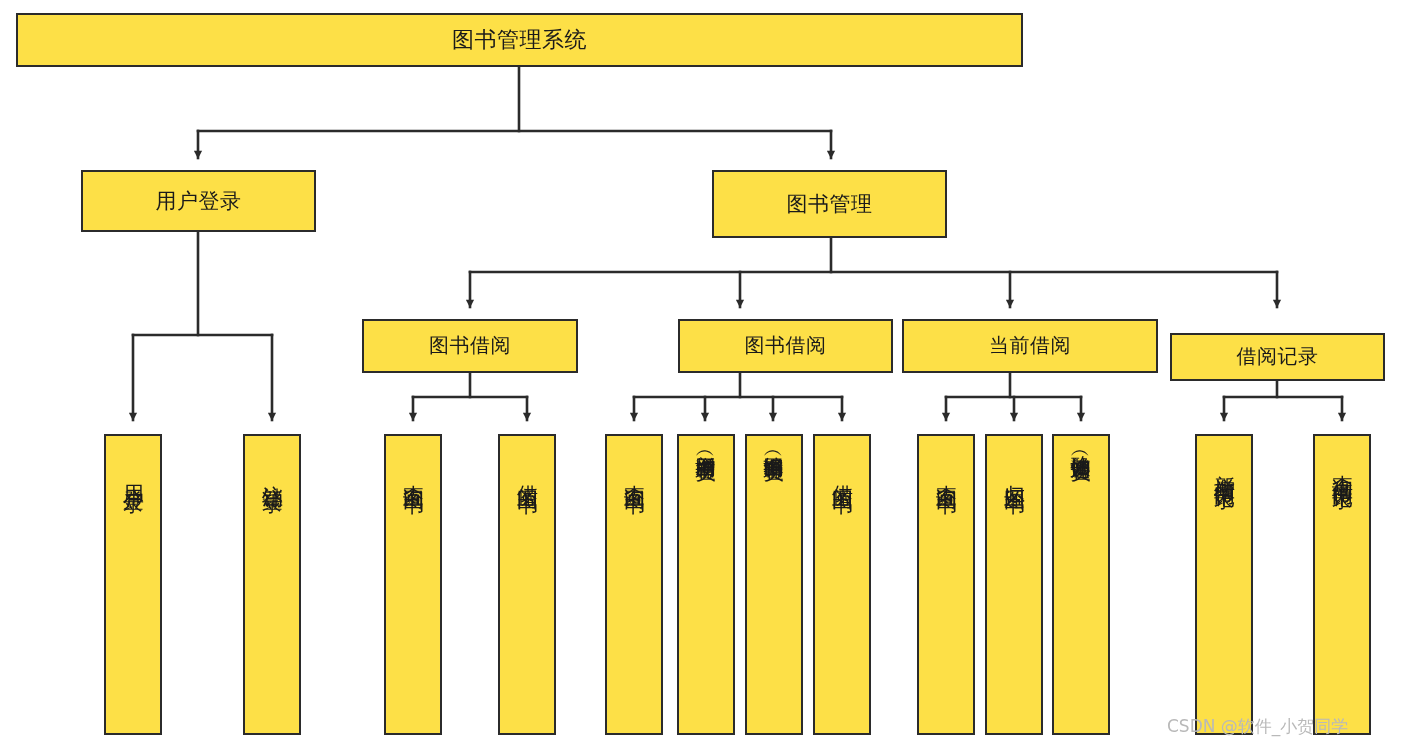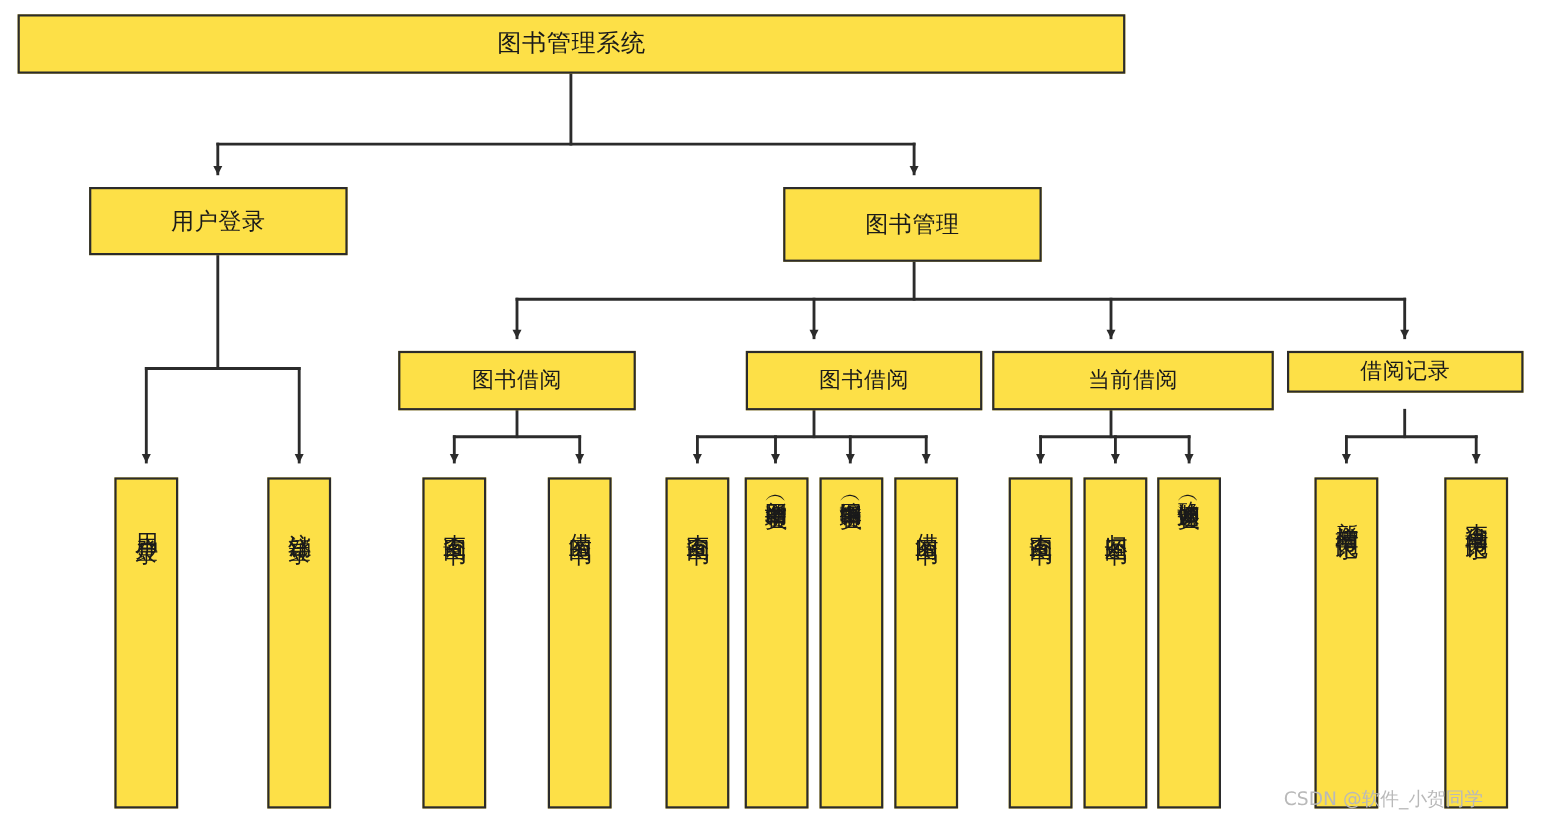--- a/index.html
+++ b/index.html
@@ -152,21 +152,21 @@
   </div>
 
   <div class="node level3" style="left:633px; top:319px; width:215px; height:54px;margin-left:45px;">
     <span class="label">图书借阅</span>
   </div>
 
   <div class="node level3" style="left:902px; top:319px; width:256px; height:54px;">
     <span class="label">当前借阅</span>
   </div>
 
-  <div class="node level3" style="left:1170px; top:319px; width:215px; height:38px;">
+  <div class="node level3" style="left:1170px; top:333px; width:215px; height:48px;">
     <span class="label">借阅记录</span>
   </div>
 
   <div class="node leaf mid" style="left:104px; top:434px; width:58px; height:301px;">
     <span class="label">用户登录</span>
   </div>
 
   <div class="node leaf mid" style="left:243px; top:434px; width:58px; height:301px;">
     <span class="label">注销登录</span>
   </div>

